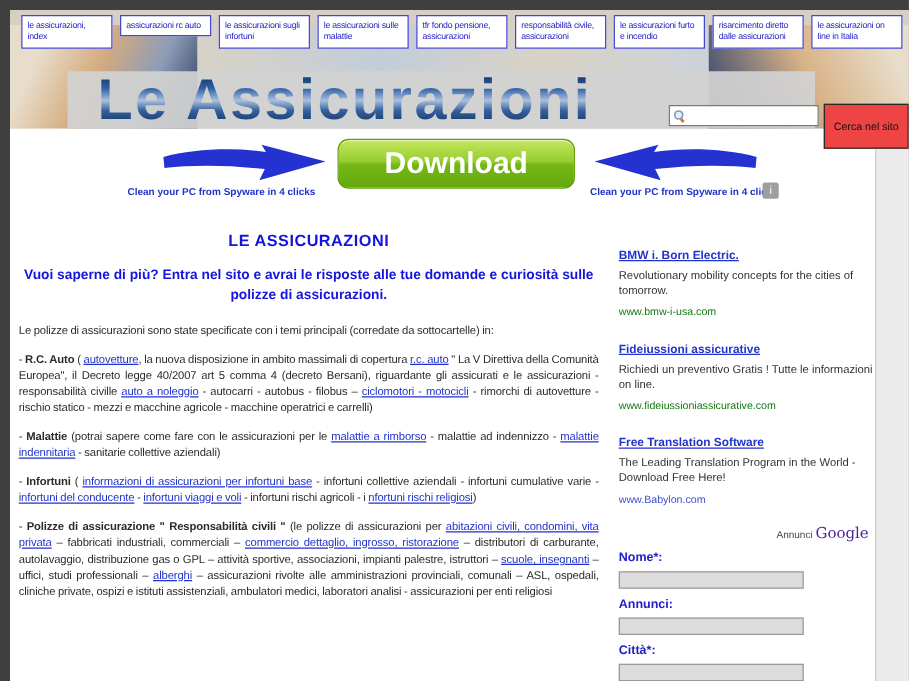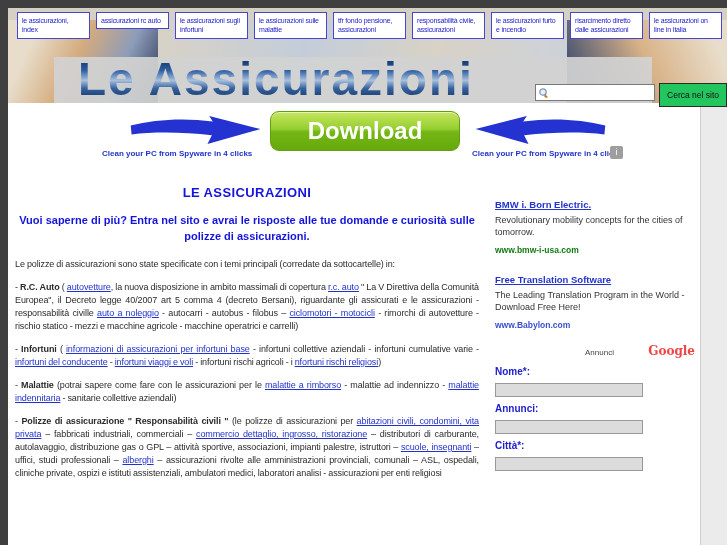--- a/index.html
+++ b/index.html
@@ -23,21 +23,21 @@
   .title-band { position:absolute; left:46px; top:49px; width:598px; height:46px;
                 background:rgba(210,210,210,0.93); z-index:2; }
   .site-title { font-weight:bold; font-size:46px; line-height:45px; padding-left:24px; letter-spacing:2px;
                 white-space:nowrap; color:#2a5a9c;
                 background:linear-gradient(180deg,#0e2c58 0%,#2f5fa3 30%,#a8c0dd 52%,#35619e 70%,#0e2c58 100%);
                 -webkit-background-clip:text; background-clip:text; -webkit-text-fill-color:transparent; }
 
   .search-input { position:absolute; left:527px; top:76px; width:120px; height:17px; background:#fff;
                   border:1px solid #7a7a7a; z-index:4; display:flex; align-items:center; padding-left:2px; }
   .search-input input { border:none; outline:none; width:100px; height:13px; font-size:9px; background:transparent; }
-  .search-btn { position:absolute; left:651px; top:75px; width:68px; height:24px; z-index:4; background:#22c55e;
+  .search-btn { position:absolute; left:651px; top:75px; width:68px; height:36px; z-index:4; background:#ef4444;
                 border:1px solid #2b2b2b; font-size:8.5px; color:#111; display:flex; align-items:center;
                 justify-content:center; cursor:pointer; }
 
   
   .ad-strip { position:absolute; left:0; top:95px; width:692px; height:82px; background:#fff; }
   .dl-btn { position:absolute; left:262px; top:8px; width:190px; height:40px; border-radius:9px;
             background:linear-gradient(180deg,#c6e65e 0%,#95ce30 45%,#74b714 52%,#66a90d 100%);
             border:1px solid #639f0b; color:#fff; font-size:24px; font-weight:bold; text-align:center;
             line-height:38px; box-shadow:inset 0 1px 0 rgba(255,255,255,.55); cursor:pointer; }
   .cap { position:absolute; top:46px; font-size:8px; font-weight:bold; color:#2233cc; white-space:nowrap; }
@@ -56,23 +56,23 @@
   .paragraphs p { font-size:9px; color:#2b2b2b; text-align:justify; line-height:13px;
                   letter-spacing:-0.1px; word-spacing:-0.3px; margin:0 0 10px; }
   .paragraphs a, .paragraphs b { }
   a { color:#2233cc; text-decoration:underline; cursor:pointer; }
 
   
   .side-col { position:absolute; left:487px; top:186px; width:208px; }
   .ad-item { margin-bottom:12px; }
   .ad-title { display:inline-block; color:#2233cc; font-weight:bold; font-size:9.5px; }
   .ad-body { font-size:9px; color:#333; line-height:12px; margin:2px 0 1px; }
-  .ad-url { font-size:8.5px; text-decoration:none; display:inline-block;font-weight:bold; }
+  .ad-url { font-size:8.5px; text-decoration:none; display:inline-block; }
   .ads-attribution { text-align:right; margin:0 8px 8px 0; font-size:8px; color:#444; }
-  .google-logo { font-size:12px; font-weight:bold; color:#ef4444; font-family:"DejaVu Serif",serif;margin-left:32px; }
+  .google-logo { font-size:12px; font-weight:normal; color:#4c1d95; font-family:"DejaVu Serif",serif; }
 
   .f-label { color:#2020cc; font-weight:bold; font-size:10px; margin:6px 0 2px; }
   .f-text { height:14px; background:#dcdcdc; border:1px solid #999; font-size:9px; padding:0 2px; }
 
   .right-gutter { position:absolute; left:692px; top:95px; width:27px; height:442px;
                   background:#ebebeb; border-left:1px solid #cfcfcf; }
 </style>
 </head>
 <body>
 
@@ -120,29 +120,30 @@
     <div class="cap cap-right">Clean your PC from Spyware in 4 clicks</div>
     <div class="info-icon">i</div>
   </div>
 
   <div class="main-col">
     <div class="page-heading">LE ASSICURAZIONI</div>
     <div class="intro">Vuoi saperne di più? Entra nel sito e avrai le risposte alle tue domande e curiosità sulle polizze di assicurazioni.</div>
     <div class="paragraphs">
         <p><span>Le polizze di assicurazioni sono state specificate con i temi principali (corredate da sottocartelle) in:</span></p>
         <p><span>- </span><b>R.C. Auto</b><span> ( </span><a href="#">autovetture</a><span>, la nuova disposizione in ambito massimali di copertura </span><a href="#">r.c. auto</a><span> " La V Direttiva della Comunità Europea", il Decreto legge 40/2007 art 5 comma 4 (decreto Bersani), riguardante gli assicurati e le assicurazioni - responsabilità civille </span><a href="#">auto a noleggio</a><span> - autocarri - autobus - filobus – </span><a href="#">ciclomotori - motocicli</a><span> - rimorchi di autovetture - rischio statico - mezzi e macchine agricole - macchine operatrici e carrelli)</span></p>
+        <p><span>- </span><b>Malattie</b><span> (potrai sapere come fare con le assicurazioni per le </span><a href="#">malattie a rimborso</a><span> - malattie ad indennizzo - </span><a href="#">malattie indennitaria</a><span> - sanitarie collettive aziendali)</span></p>
         <p><span>- </span><b>Infortuni</b><span> ( </span><a href="#">informazioni di assicurazioni per infortuni base</a><span> - infortuni collettive aziendali - infortuni cumulative varie - </span><a href="#">infortuni del conducente</a><span> - </span><a href="#">infortuni viaggi e voli</a><span> - infortuni rischi agricoli - i </span><a href="#">nfortuni rischi religiosi</a><span>)</span></p>
-        <p><span>- </span><b>Malattie</b><span> (potrai sapere come fare con le assicurazioni per le </span><a href="#">malattie a rimborso</a><span> - malattie ad indennizzo - </span><a href="#">malattie indennitaria</a><span> - sanitarie collettive aziendali)</span></p>
         <p><span>- </span><b>Polizze di assicurazione " Responsabilità civili "</b><span> (le polizze di assicurazioni per </span><a href="#">abitazioni civili, condomini, vita privata</a><span> – fabbricati industriali, commerciali – </span><a href="#">commercio dettaglio, ingrosso, ristorazione</a><span> – distributori di carburante, autolavaggio, distribuzione gas o GPL – attività sportive, associazioni, impianti palestre, istruttori – </span><a href="#">scuole, insegnanti</a><span> – uffici, studi professionali – </span><a href="#">alberghi</a><span> – assicurazioni rivolte alle amministrazioni provinciali, comunali – ASL, ospedali, cliniche private, ospizi e istituti assistenziali, ambulatori medici, laboratori analisi - assicurazioni per enti religiosi</span></p>
       </div>
   </div>
 
   <div class="side-col">
     <div>
         <div class="ad-item"><a class="ad-title" href="#">BMW i. Born Electric.</a><div class="ad-body">Revolutionary mobility concepts for the cities of tomorrow.</div><a class="ad-url" href="#" style="color: rgb(18, 122, 18);">www.bmw-i-usa.com</a></div>
+        <div class="ad-item"><a class="ad-title" href="#">Fideiussioni assicurative</a><div class="ad-body">Richiedi un preventivo Gratis ! Tutte le informazioni on line.</div><a class="ad-url" href="#" style="color: rgb(18, 122, 18);">www.fideiussioniassicurative.com</a></div>
         <div class="ad-item"><a class="ad-title" href="#">Free Translation Software</a><div class="ad-body">The Leading Translation Program in the World - Download Free Here!</div><a class="ad-url" href="#" style="color: rgb(58, 79, 207);">www.Babylon.com</a></div>
       </div>
     <div class="ads-attribution">
       <span>Annunci</span>
       <span class="google-logo">Google</span>
     </div>
     <div><div class="f-label">Nome*:</div><input class="f-text" style="width: 148px;"><div class="f-label">Annunci:</div><input class="f-text" style="width: 148px;"><div class="f-label">Città*:</div><input class="f-text" style="width: 148px;"></div>
 
   </div>
 

